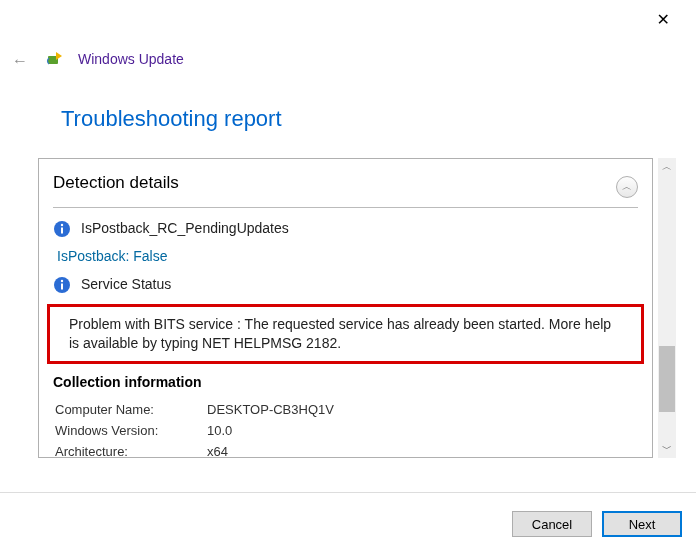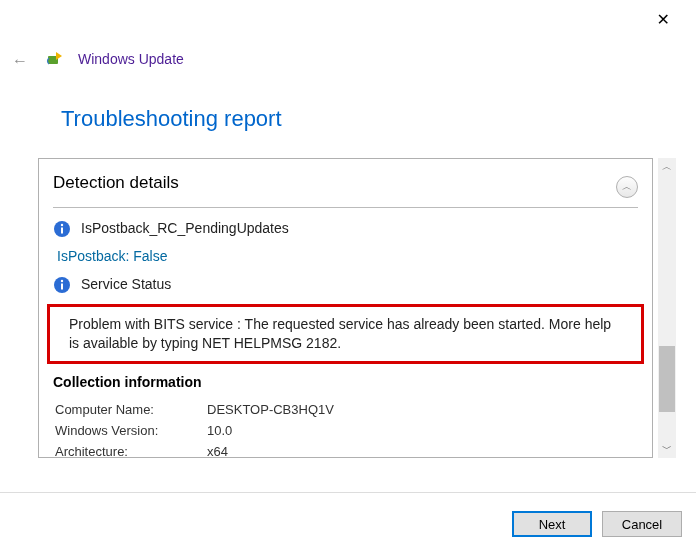--- a/index.html
+++ b/index.html
@@ -259,15 +259,15 @@
 
   <div class="scrollbar">
     <div class="sb-arrow">︿</div>
     <div class="sb-thumb"></div>
     <div class="sb-arrow">﹀</div>
   </div>
 </div>
 
 <div class="footer-line"></div>
 <div class="footer">
+  <button class="btn">Cancel</button>
   <button class="btn primary">Next</button>
-  <button class="btn">Cancel</button>
 </div>
 
 </body></html>

